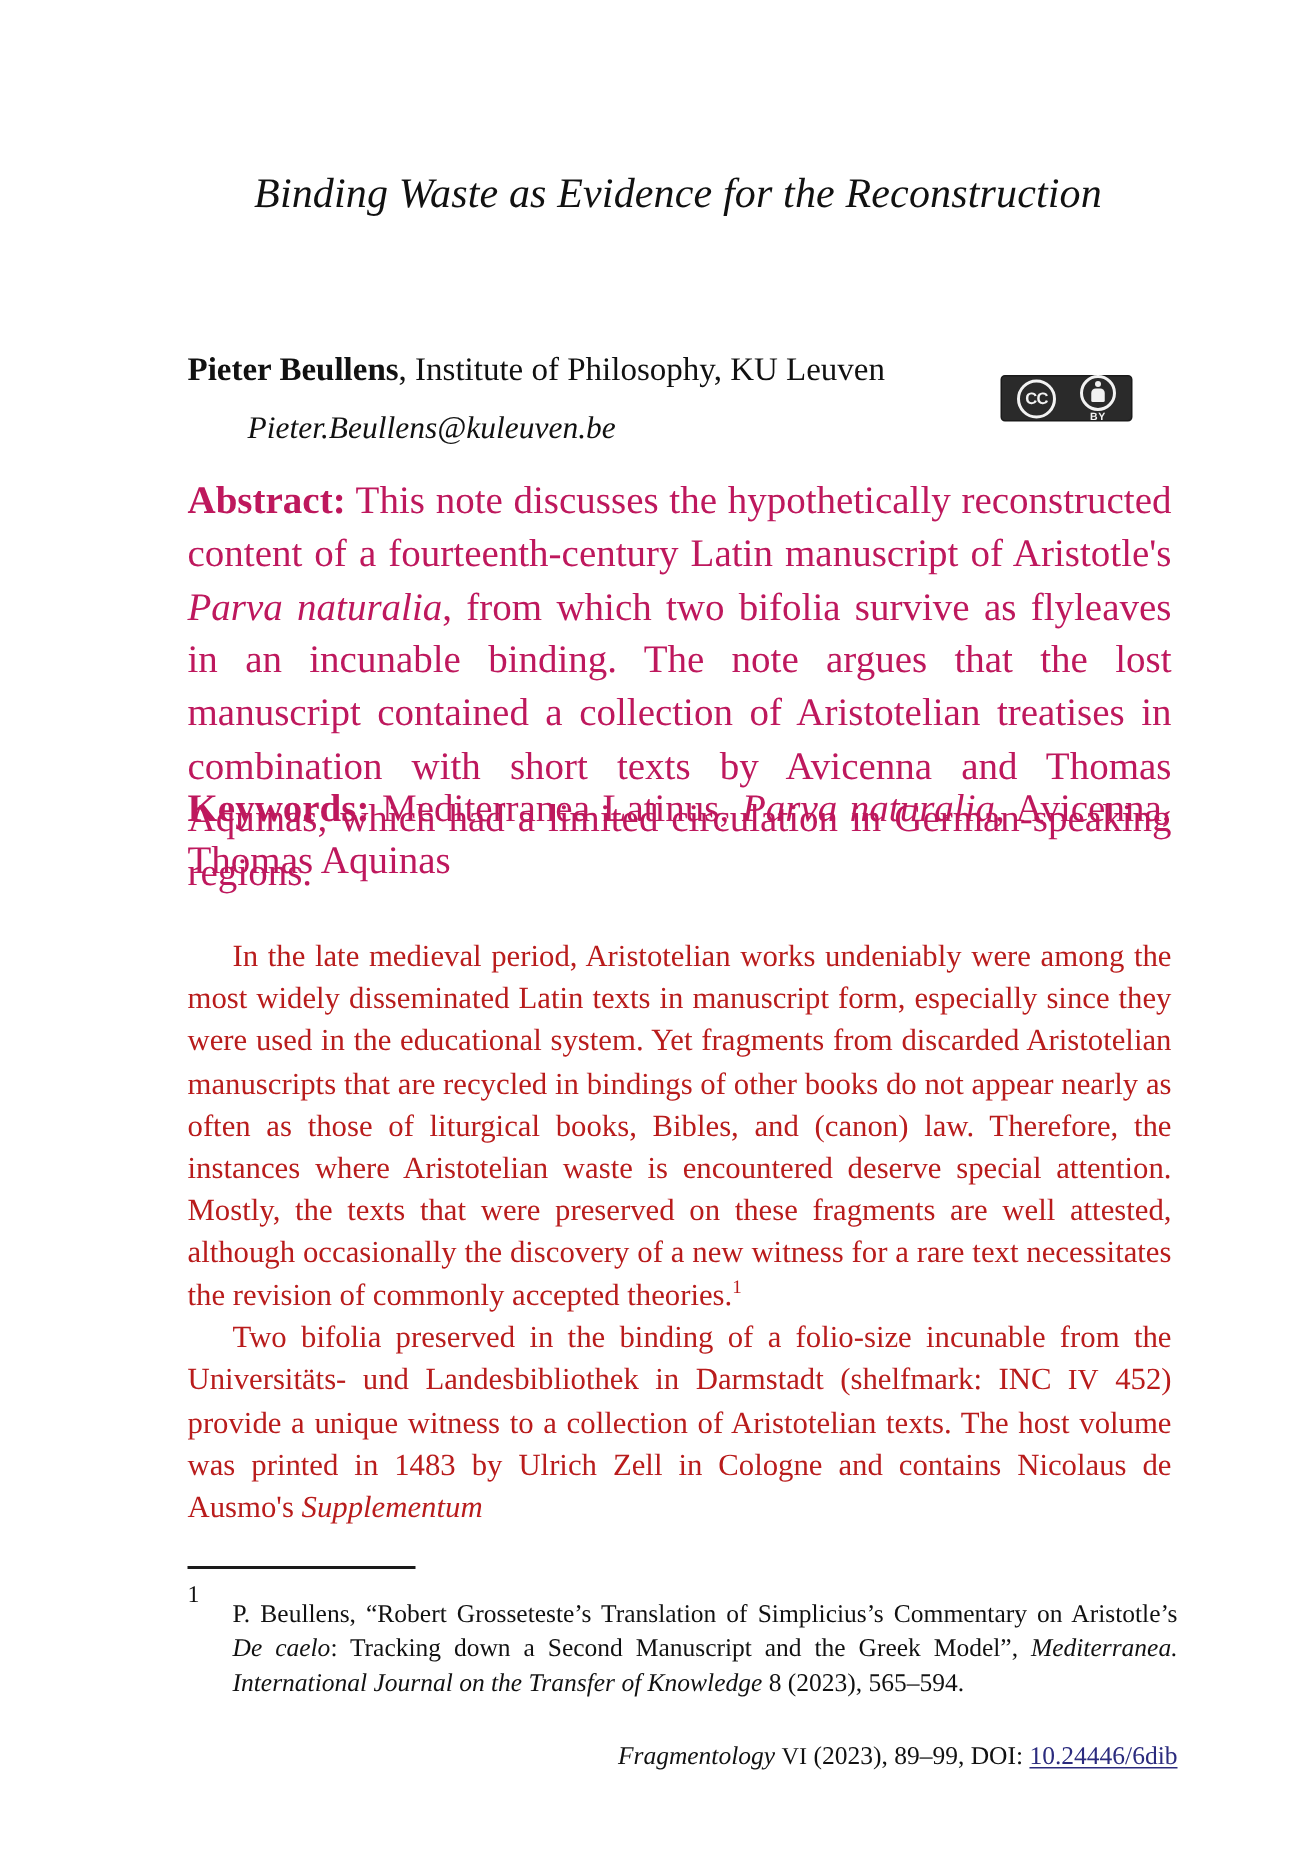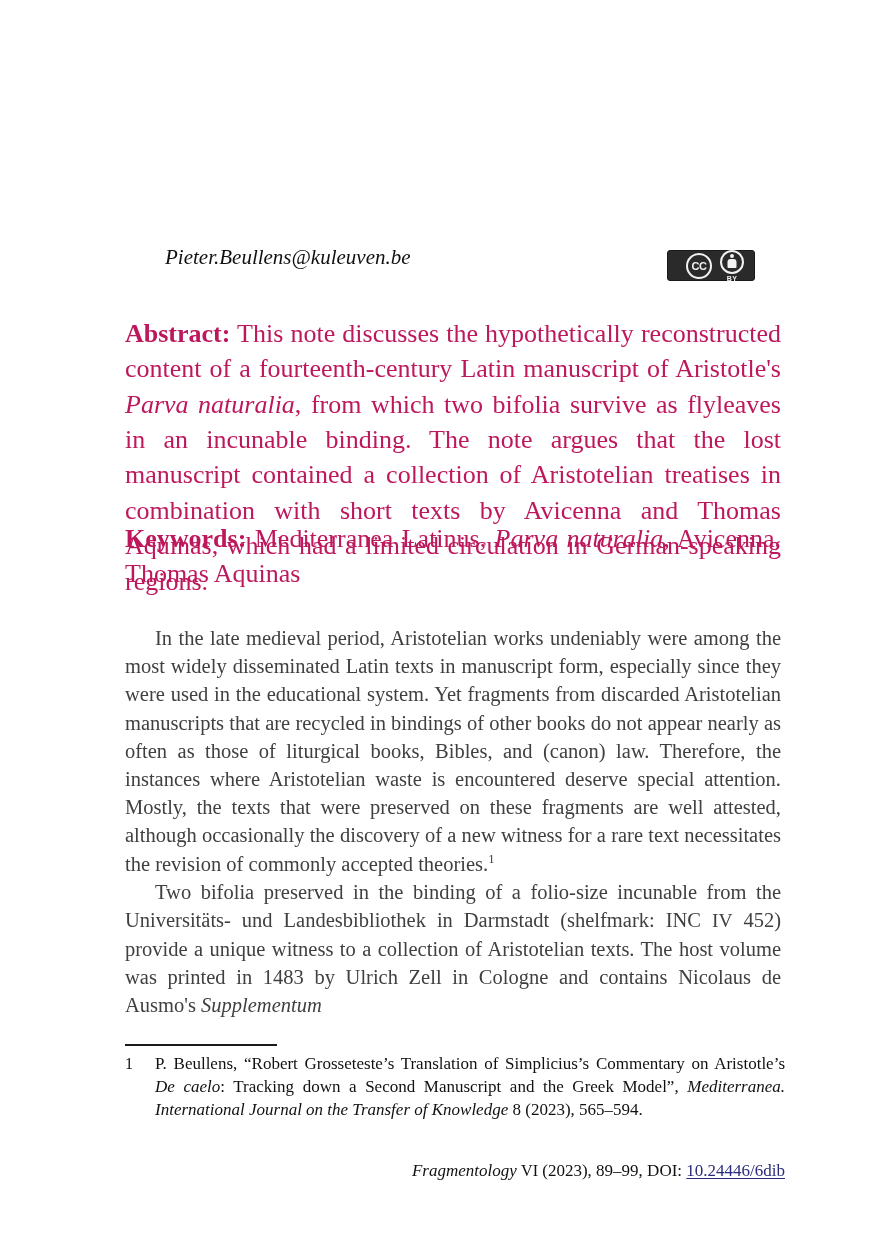--- a/index.html
+++ b/index.html
@@ -76,21 +76,21 @@
     border-radius: 3px;
     display: flex;
     align-items: center;
     box-sizing: border-box;
     padding: 0 2px;
   }
   .cc-badge .cc-left {
     width: 42px;
     display: flex;
     align-items: center;
-    justify-content: flex-end;
+    justify-content: center;
   }
   .cc-badge .cc-right {
     flex: 1;
     display: flex;
     flex-direction: column;
     align-items: center;
     justify-content: center;
     line-height: 1;
   }
   .cc-circle {
@@ -176,21 +176,21 @@
     position: absolute;
     left: 125px;
     top: 624px;
     width: 656px;
   }
   .body-para {
     font-size: 20.5px;
     line-height: 1.375;
     text-align: justify;
     text-justify: inter-word;
-    color: #404040;
+    color: #b91c1c;
     margin: 0;
     text-indent: 30px;
     hyphens: manual;
   }
   .smallcaps {
     font-variant: small-caps;
     font-size: 0.95em;
   }
   sup.fn-ref {
     font-size: 0.62em;
@@ -220,20 +220,21 @@
   }
   .footnote-num {
     width: 30px;
     flex: 0 0 30px;
     font-size: 16px;
   }
   .footnote-text {
     flex: 1;
     text-align: justify;
     text-justify: inter-word;
+    margin-top: 12px;
   }
 
   
   .footer-block {
     position: absolute;
     left: 125px;
     top: 1160px;
     width: 660px;
     text-align: right;
     font-size: 17px;
@@ -248,23 +249,25 @@
     text-decoration: underline;
     text-underline-offset: 2px;
   }
 </style>
 </head>
 <body>
 
 <div class="page">
 
   <div class="title-block">
+    <div class="title-line">Binding Waste as Evidence for the Reconstruction</div>
   </div>
 
   <div class="author-block">
+    <div class="author-line"><span class="author-name">Pieter Beullens</span><span>, Institute of Philosophy, KU Leuven</span></div>
     <span class="author-email">Pieter.Beullens@kuleuven.be</span>
   </div>
 
   <div class="cc-badge">
     <div class="cc-left">
       <div class="cc-circle">CC</div>
     </div>
     <div class="cc-right">
       <div class="by-circle"></div>
       <div class="by-text">BY</div>

